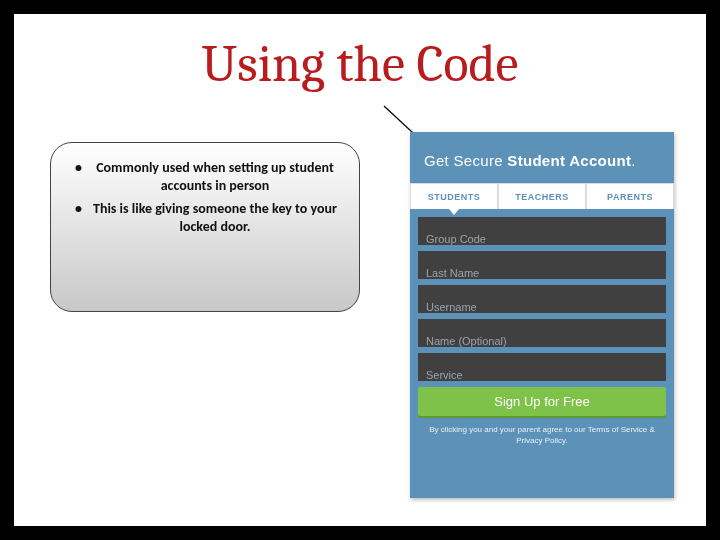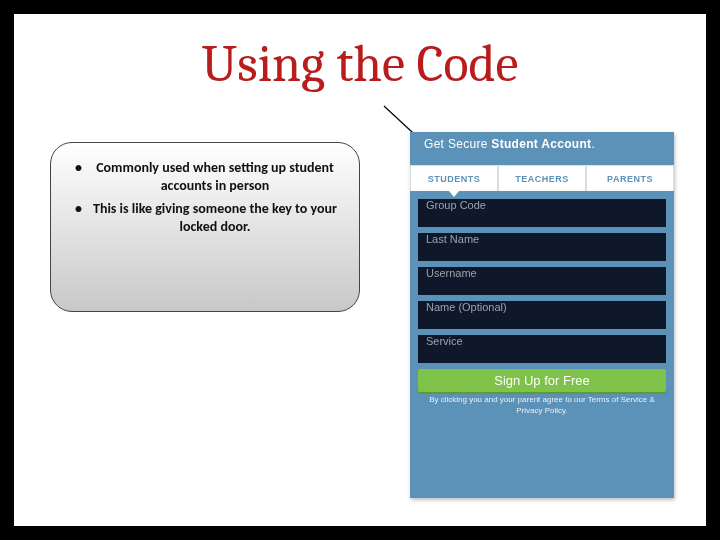--- a/index.html
+++ b/index.html
@@ -14,31 +14,31 @@
   .callout ul{margin:0;padding-left:14px;list-style:none}
   .callout li{position:relative;padding-left:14px;margin-bottom:6px;line-height:1.25}
   .callout li::before{content:"•";position:absolute;left:0;top:0}
   .arrow{position:absolute;left:366px;top:86px;width:72px;height:66px;pointer-events:none;}
   .arrow svg{width:100%;height:100%}
   .panel{
     position:absolute;left:396px;top:118px;width:264px;height:366px;
     background:#5c91b8;box-shadow:1px 2px 4px rgba(0,0,0,0.25);
     font-family:"Helvetica Neue",Arial,sans-serif;
   }
-  .panel-title{color:#fff;font-size:12px;padding:5px 14px 14px;font-weight:300;letter-spacing:.3px}
+  .panel-title{color:#fff;font-size:15px;padding:20px 14px 14px;font-weight:300;letter-spacing:.3px}
   .panel-title .bold{font-weight:600}
   .tabs{display:flex;background:#fff;height:26px;font-size:9px;font-weight:700;color:#5c91b8;letter-spacing:.5px}
   .tab{flex:1;display:flex;align-items:center;justify-content:center;border:1px solid #d8dde2;border-bottom:none;position:relative}
   .tab.active{background:#fff;border-top:1px solid #d8dde2}
   .tab.active::after{content:"";position:absolute;bottom:-6px;left:50%;margin-left:-5px;width:0;height:0;border-left:5px solid transparent;border-right:5px solid transparent;border-top:6px solid #fff}
   .fields{padding:8px 8px 0 8px;background:#5c91b8}
-  .field{background:#0f172a;height:28px;margin-bottom:6px;display:flex;align-items:flex-start;padding:0 8px}
+  .field{background:#404040;height:28px;margin-bottom:6px;display:flex;align-items:flex-end;padding:0 8px}
   .field span{color:#9aa3ab;font-size:11px}
-  .signup-btn{margin:4px 8px 0 8px;background:#7fc24a;color:#fff;border-radius:2px;height:23px;display:flex;align-items:center;justify-content:center;font-size:13px;font-weight:500;box-shadow:0 2px 0 #5f9a32;cursor:pointer}
-  .fineprint{color:#e8f0f6;font-size:8px;text-align:center;padding:2px 18px 0;line-height:1.4}
+  .signup-btn{margin:4px 8px 0 8px;background:#7fc24a;color:#fff;border-radius:2px;height:29px;display:flex;align-items:center;justify-content:center;font-size:13px;font-weight:500;box-shadow:0 2px 0 #5f9a32;cursor:pointer}
+  .fineprint{color:#e8f0f6;font-size:8px;text-align:center;padding:8px 18px 0;line-height:1.4}
 </style>
 </head>
 <body>
 
 <div class="slide">
 
   <div class="title">Using the Code</div>
 
   <div class="arrow">
     <svg viewBox="0 0 72 66">

